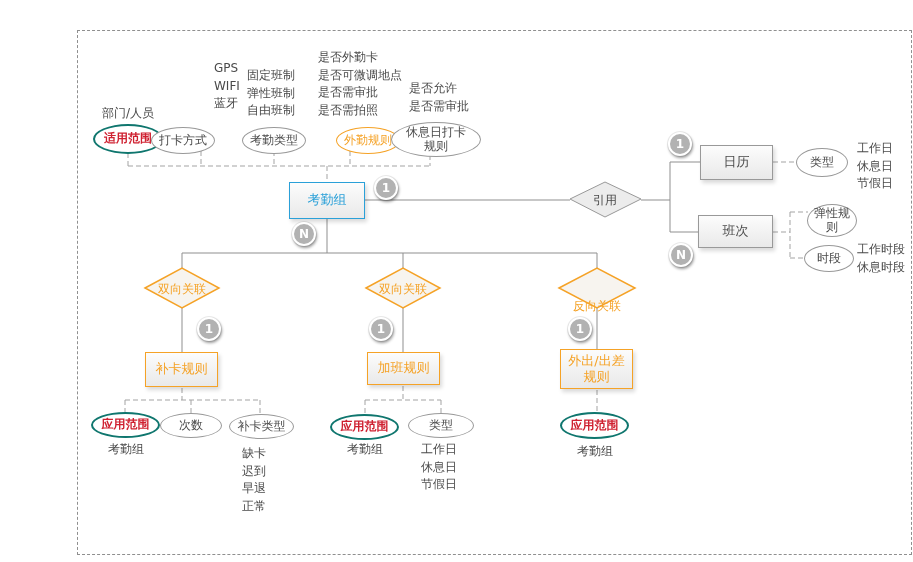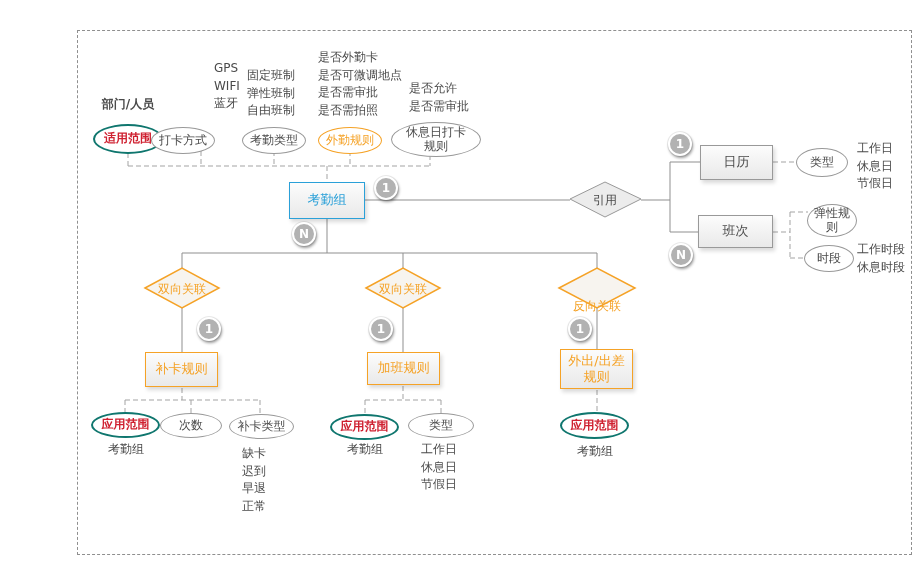--- a/index.html
+++ b/index.html
@@ -8,21 +8,21 @@
     font-family:"DejaVu Sans","Liberation Sans",sans-serif;
   }
   #frame{position:absolute;left:77px;top:30px;width:833px;height:523px;border:1px dashed #8f8f8f;}
   svg{position:absolute;left:0;top:0;}
   .ell{
     position:absolute;box-sizing:border-box;border:1px solid #999;border-radius:50%;
     background:#fff;display:flex;align-items:center;justify-content:center;text-align:center;
     font-size:12px;color:#4a4a4a;line-height:1.12;
   }
   .ell.red{border:2px solid #0f766e;color:#cf2030;font-weight:bold;}
-  .ell.orange{border:1.5px solid #f5a226;color:#f5a226;}
+  .ell.orange{border:1.5px solid #f5a226;color:#f5a226;margin-left:18px;}
   .box{
     position:absolute;box-sizing:border-box;border:1px solid #999;
     background:linear-gradient(180deg,#fcfcfc 0%,#e9e9e9 100%);
     display:flex;align-items:center;justify-content:center;text-align:center;
     font-size:13px;color:#4a4a4a;line-height:1.25;
     box-shadow:2px 3px 4px rgba(0,0,0,0.15);
   }
   .box.blue{border-color:#2aa0d8;color:#2aa0d8;}
   .box.orange{border-color:#f5a226;color:#f5a226;}
   .badge{
@@ -64,21 +64,21 @@
   #d-rel3-label{left:561px;top:298px;width:72px;}
   
   #bg1{left:374px;top:176px;}
   #bg2{left:292px;top:222px;}
   #bg3{left:668px;top:132px;}
   #bg4{left:669px;top:243px;}
   #bg5{left:197px;top:317px;}
   #bg6{left:369px;top:317px;}
   #bg7{left:568px;top:317px;}
   
-  #n-dept{left:93px;top:96px;width:70px;font-weight:bold;}
+  #n-dept{left:93px;top:105px;width:70px;}
   #n-punch{left:181px;top:60px;margin-left:33px;}
   #n-atype{left:247px;top:67px;}
   #n-field{left:318px;top:49px;}
   #n-rest{left:409px;top:80px;}
   #n-cal{left:857px;top:140px;}
   #n-period{left:857px;top:241px;}
   #n-kqz1{left:91px;top:441px;width:70px;}
   #n-bktype{left:242px;top:445px;}
   #n-kqz2{left:330px;top:441px;width:70px;}
   #n-type2{left:421px;top:441px;}

